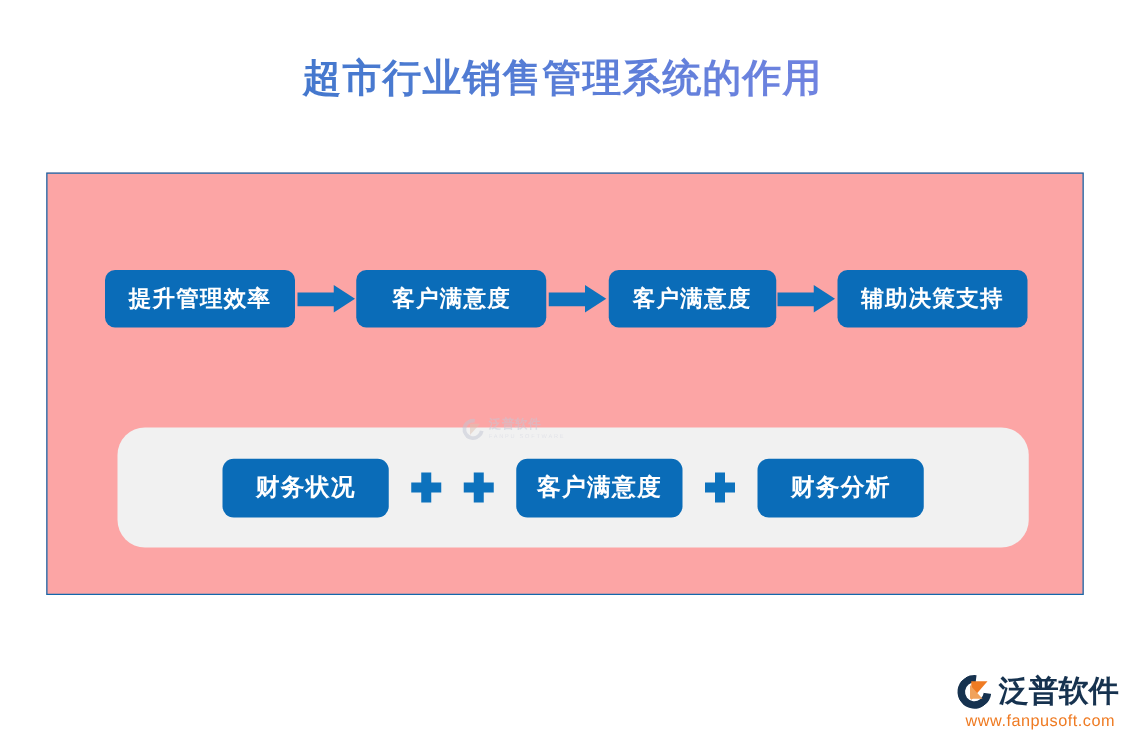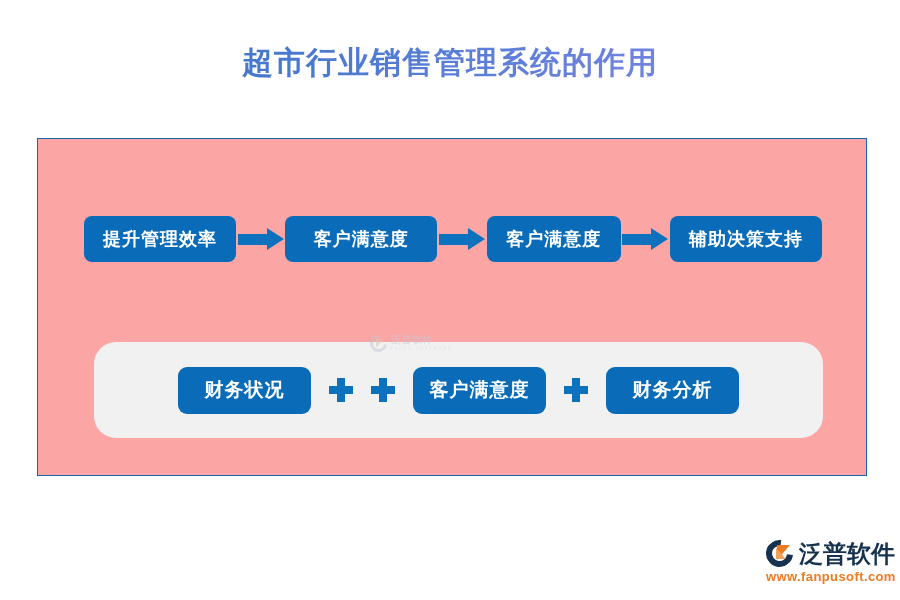--- a/index.html
+++ b/index.html
@@ -255,21 +255,21 @@
     font-size: 24px;
     font-weight: bold;
     color: #16324f;
     letter-spacing: 0px;
     line-height: 28px;
     white-space: nowrap;
   }
   .logo-url {
     margin-top: 0px;
     font-size: 13px;
-    font-weight: bold;
+    font-weight: normal;
     color: #ef7b23;
     letter-spacing: 0.4px;
     text-align: right;
     width: 126px;
     white-space: nowrap;
   }
 </style>
 </head>
 <body>
 

